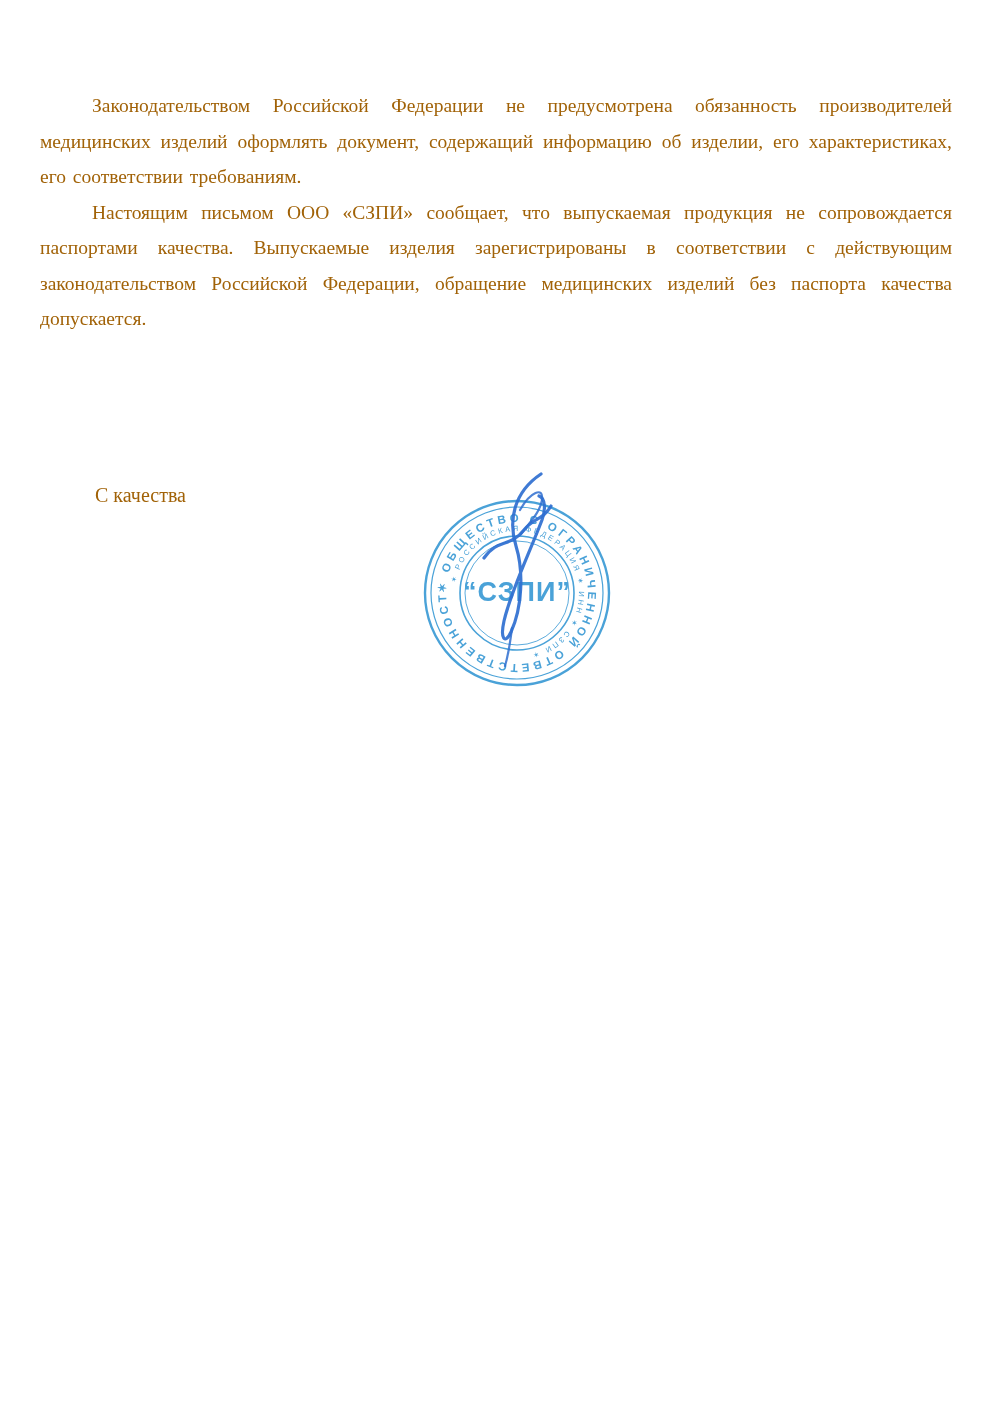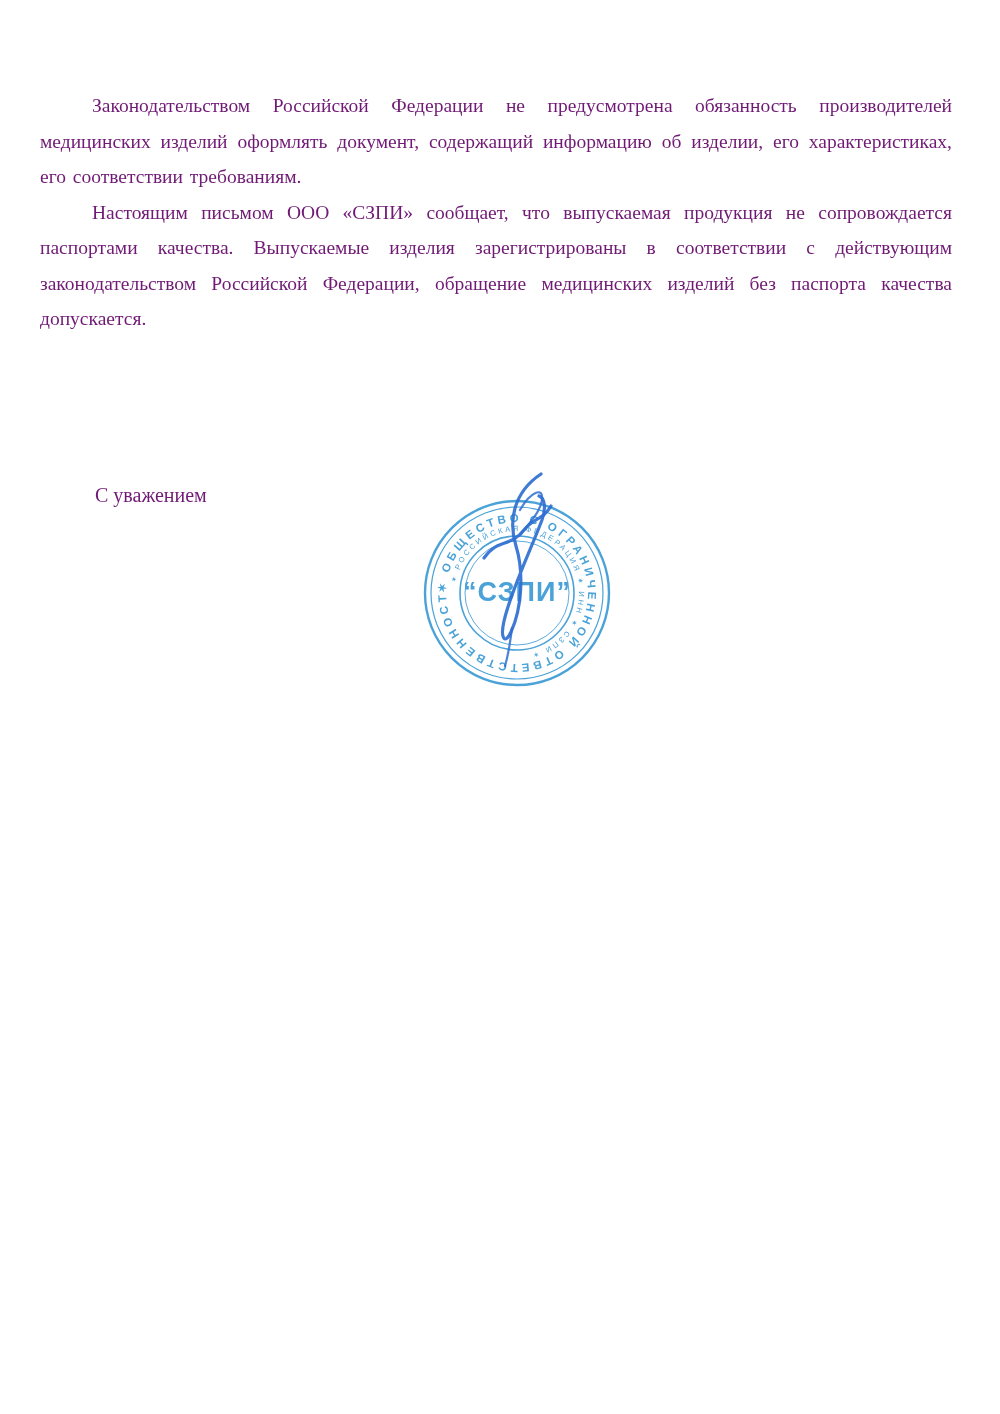--- a/index.html
+++ b/index.html
@@ -7,21 +7,21 @@
     padding: 0;
     background: #ffffff;
   }
   .page {
     position: relative;
     width: 1000px;
     height: 1414px;
     background: #ffffff;
     overflow: hidden;
     font-family: "Liberation Serif", "DejaVu Serif", serif;
-    color: #701a75;
+    color: #a16207;
   }
   .body-text {
     position: absolute;
     left: 40px;
     top: 88px;
     width: 912px;
   }
   .body-text p {
     margin: 0;
     font-size: 19.5px;
@@ -94,21 +94,21 @@
 <body>
 
 <div class="page">
 
   <div class="body-text">
     <p>Законодательством Российской Федерации не предусмотрена обязанность производителей медицинских изделий оформлять документ, содержащий информацию об изделии, его характеристиках, его соответствии требованиям.</p>
     <p>Настоящим письмом ООО «СЗПИ» сообщает, что выпускаемая продукция не сопровождается паспортами качества. Выпускаемые изделия зарегистрированы в соответствии с действующим законодательством Российской Федерации, обращение медицинских изделий без паспорта качества допускается.</p>
   </div>
 
   <div class="closing">
-    <span class="salutation">С уважением</span>
+    <span class="salutation">С качества</span>
   </div>
 
   <div class="stamp-wrap">
     <svg width="250" height="250" viewBox="0 0 250 250">
 
       <circle class="stamp-ring" cx="125" cy="135" r="92" stroke-width="2.4"></circle>
       <circle class="stamp-ring" cx="125" cy="135" r="86" stroke-width="1.2"></circle>
       <circle class="stamp-ring" cx="125" cy="135" r="57" stroke-width="1.6"></circle>
       <circle class="stamp-ring" cx="125" cy="135" r="52" stroke-width="0.9"></circle>
 

